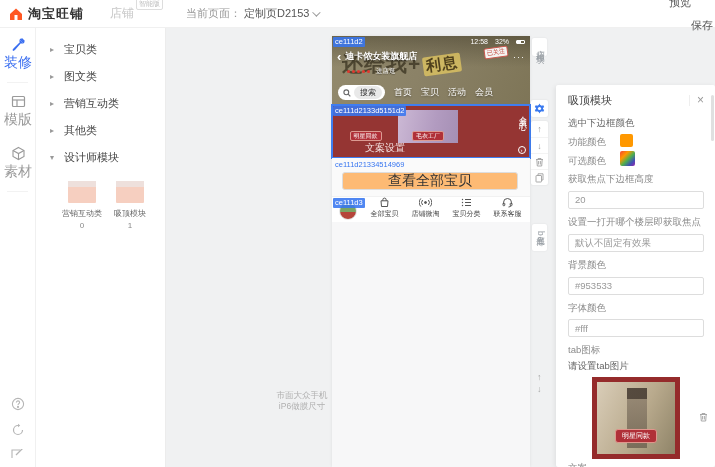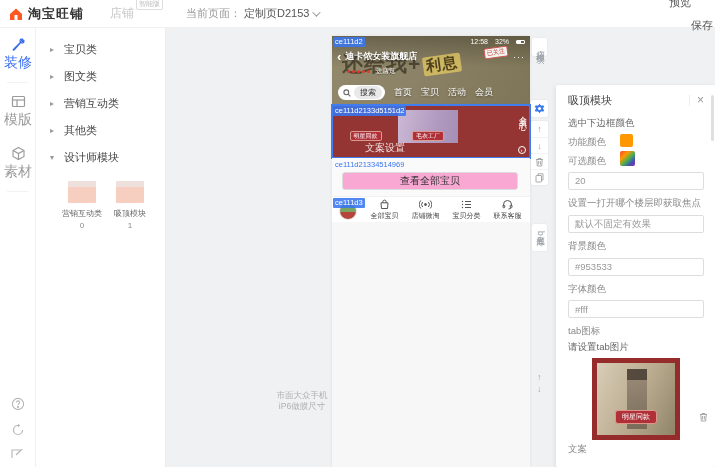--- a/index.html
+++ b/index.html
@@ -103,27 +103,27 @@
   .m2-caption { position:absolute; left:9px; bottom:3px; color:#f4e3e2; font-size:10px;margin-left:24px; }
   .member-col { position:absolute; right:3px; top:5px; bottom:4px; display:flex; flex-direction:column;
     align-items:center; justify-content:space-between; }
   .member-txt { writing-mode:vertical-rl; color:#fff; font-size:8px; letter-spacing:2px; }
   .member-cir { width:8px; height:8px; border:1px solid #fff; border-radius:50%; color:#fff;
     font-size:6px; line-height:7px; text-align:center; cursor:pointer; }
 
   
   .m3 { position:relative; height:38px; background:#fafafa; cursor:pointer; }
   .m3 .id-chip { background:none; color:#3876f0; font-size:7.5px; top:2px; }
-  .viewall-btn { position:absolute; left:10px; right:12px; top:14px; height:18px; background:#f9a8d4;
-    border:1px solid #ddd; border-radius:3px; font-size:10px; color:#333; display:flex;
+  .viewall-btn { position:absolute; left:10px; right:12px; top:14px; height:18px; background:#fdba74;
+    border:1px solid #ddd; border-radius:3px; font-size:14px; color:#333; display:flex;
     align-items:center; justify-content:center; cursor:pointer; font-family:inherit; }
 
   
   .m4 { position:relative; height:26px; background:#fff; border-top:1px solid #f1f1f1;
-    display:flex; align-items:center; padding-left:32px; cursor:pointer; }
+    display:flex; padding-left:32px; cursor:pointer; }
   .avatar { position:absolute; left:7px; top:5px; width:18px; height:18px; border-radius:50%;
     background:linear-gradient(180deg,#7ba463 55%,#b5453a 55%); border:1px solid #e5e5e5; }
   .bb-items { flex:1; display:flex; justify-content:space-around; padding-right:2px; }
   .bb-item { display:flex; flex-direction:column; align-items:center; gap:1px; cursor:pointer; }
   .bb-label { font-size:7px; color:#444; white-space:nowrap; }
 
   .size-hint { position:absolute; left:94px; top:362px; width:84px; text-align:center;
     font-size:8.5px; color:#b0b0b0; line-height:11px; }
 
   
@@ -464,20 +464,21 @@
 
     <div class="color-row">
       <span class="cl">功能颜色</span>
       <span class="swatch orange"></span>
     </div>
     <div class="color-row">
       <span class="cl">可选颜色</span>
       <span class="swatch rainbow"></span>
     </div>
 
+    <div class="p-label">获取焦点下边框高度</div>
     <input class="p-input" value="20" style="">
 
     <div class="p-label">设置一打开哪个楼层即获取焦点</div>
     <input class="p-input" value="默认不固定有效果" style="">
 
     <div class="p-label">背景颜色</div>
     <input class="p-input" value="#953533" style="">
 
     <div class="p-label">字体颜色</div>
     <input class="p-input" value="#fff" style="">

